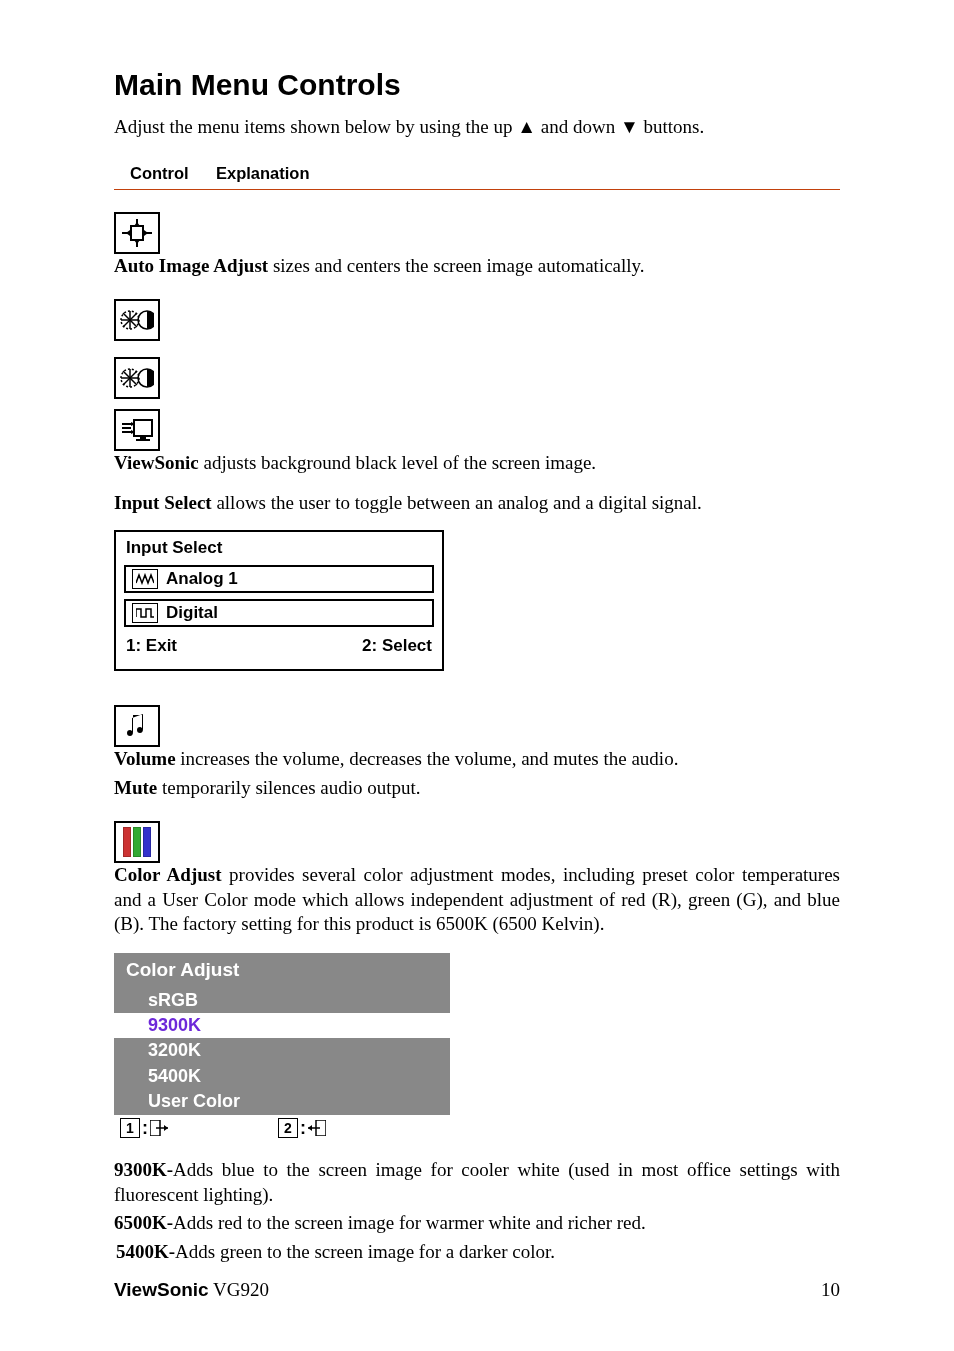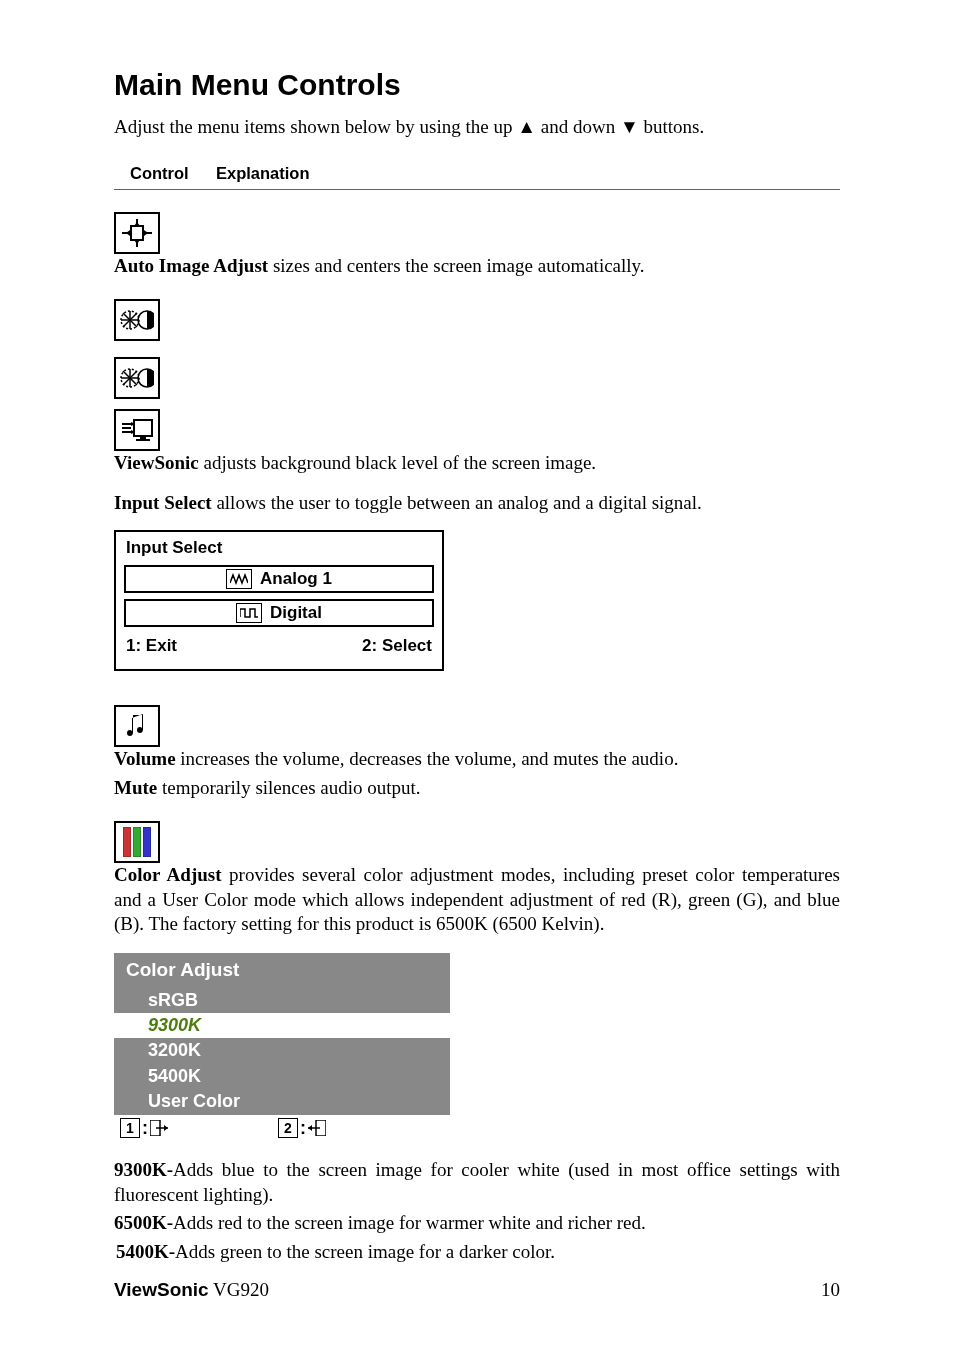--- a/index.html
+++ b/index.html
@@ -61,40 +61,39 @@
     font-weight: bold;
     font-size: 17px;
   }
   .osd-title { padding: 5px 10px 6px 10px; }
   .osd-row {
     border: 2px solid #000;
     margin: 0 8px 6px 8px;
     display: flex; align-items: center;
     padding: 1px 6px;
     gap: 8px;
-    justify-content: center;
   }
   .osd-row .mini-icon {
     border: 1.5px solid #000;
     width: 26px; height: 20px;
     display: flex; align-items: center; justify-content: center;
   }
   .osd-footer { display: flex; justify-content: space-between; padding: 2px 10px 12px 10px; }
 
   .osd-color {
     width: 336px;
     margin: 16px 0 16px 0;
     font-family: Arial, Helvetica, sans-serif;
     font-weight: bold;
     font-size: 18px;
   }
   .osd-color .hdr { background: #888; color: #fff; padding: 5px 12px 5px 12px; font-size: 19px; }
   .osd-color .item { padding: 1px 34px; }
   .osd-color .item.grey { background: #888; color: #ffffff; }
-  .osd-color .item.white { background: #fff; color: #4d7c0f; font-style: italic; }
+  .osd-color .item.white { background: #fff; color: #6d28d9; }
   .osd-color .ftr {
     background: #fff; color: #000;
     display: flex; gap: 110px; align-items: center;
     padding: 2px 6px 2px 6px;
   }
   .keycap {
     border: 1.5px solid #000; width: 20px; height: 20px;
     display: inline-flex; align-items: center; justify-content: center;
     font-size: 14px;
   }

